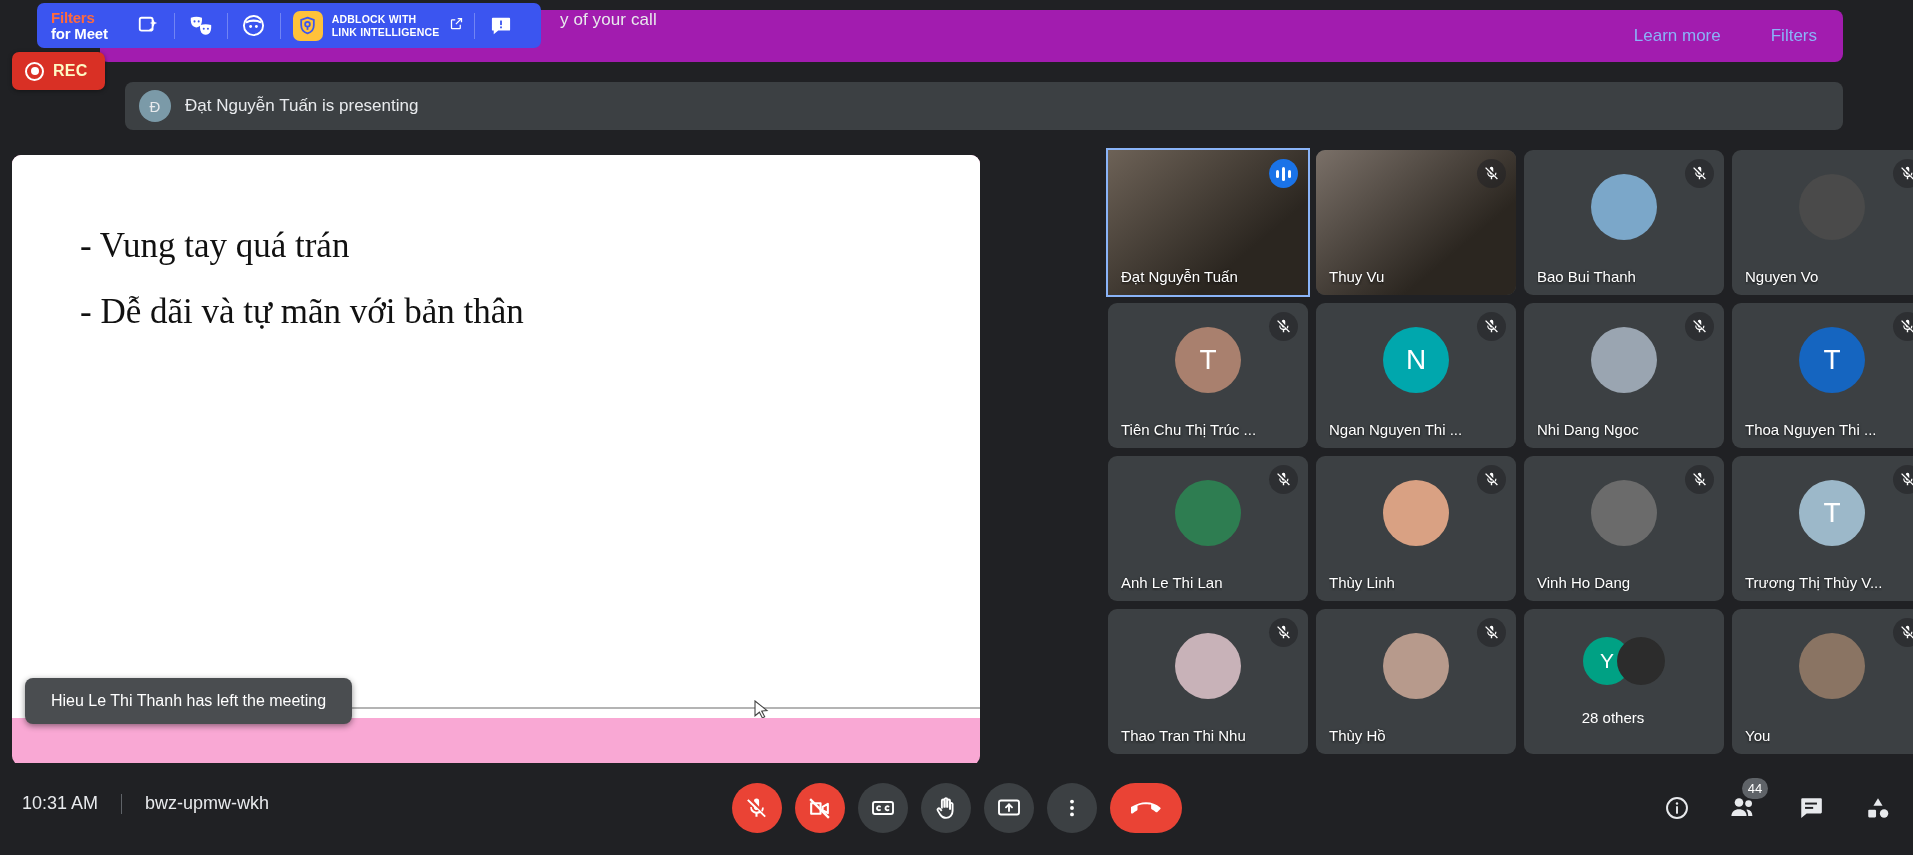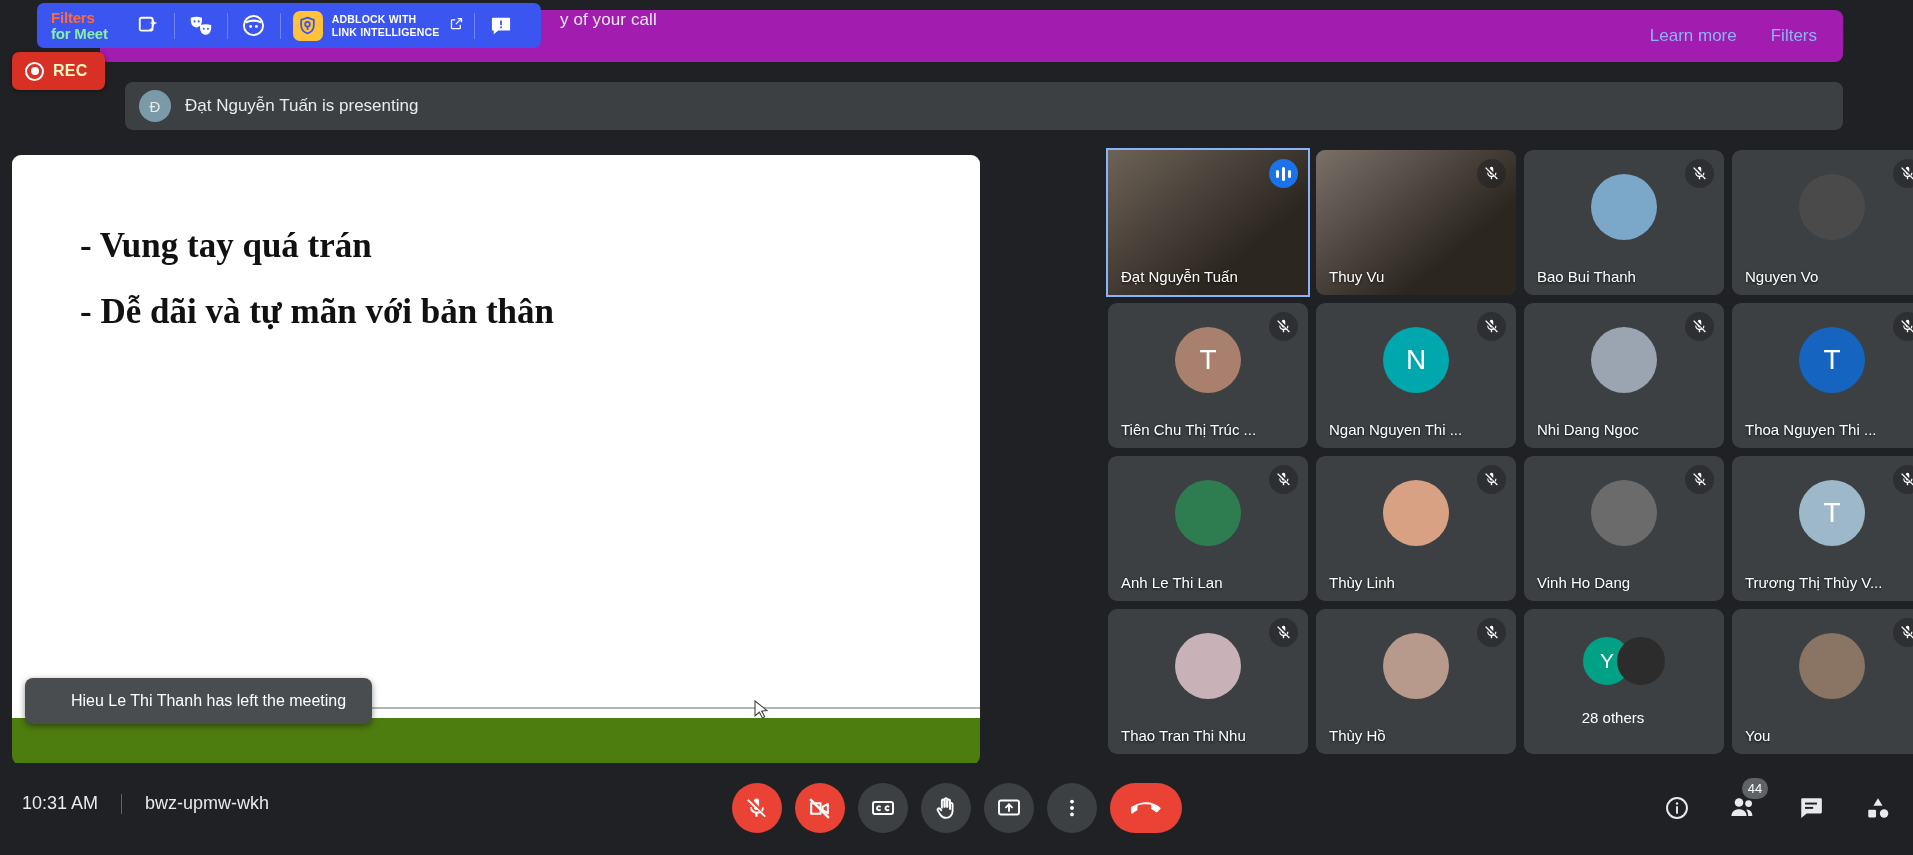--- a/index.html
+++ b/index.html
@@ -17,35 +17,35 @@
     display: flex; align-items: center; justify-content: space-between;
     padding: 0 40px 0 560px;
   }
   .banner-inner {
     position: absolute; left: 100px; top: 0; right: 70px; height: 52px;
     background: #a21caf; border-radius: 8px;
     display: flex; justify-content: space-between;
     padding: 0 26px 0 460px;
   }
   .banner-text { color: #e8eaed; font-size: 17px; letter-spacing: .1px; }
-  .banner-actions { display: flex; gap: 34px; align-items: center; }
+  .banner-actions { display: flex; gap: 50px; align-items: center; }
   .banner-link {
     color: #8ab4f8; font-size: 17px; font-weight: 500; cursor: pointer;
     white-space: nowrap;
   }
 
   
   .ext-bar {
     position: absolute; left: 37px; top: 3px; height: 45px;
     background: #3b55f0; border-radius: 7px;
     display: flex; align-items: center; padding: 0 14px; gap: 0px; z-index: 40;
   }
   .ext-brand { line-height: 1.04; padding-right: 14px; }
   .ext-brand .b1 { color: #ff6a3d; font-size: 15px; font-weight: bold; display: block; letter-spacing:-.2px;}
-  .ext-brand .b2 { color: #86efac; font-size: 15px; font-weight: bold; display: block; letter-spacing:-.2px;}
+  .ext-brand .b2 { color: #ffffff; font-size: 15px; font-weight: bold; display: block; letter-spacing:-.2px;}
   .ext-div { width: 1px; height: 26px; background: rgba(255,255,255,.28); }
   .ext-btn {
     width: 52px; height: 45px; display: flex; align-items: center;
     justify-content: center; cursor: pointer;
   }
   .ext-ad {
     display: flex; align-items: center; gap: 9px; padding: 0 10px 0 12px; cursor: pointer;
   }
   .ext-ad-ico {
     width: 30px; height: 30px; background: #ffc23a; border-radius: 7px;
@@ -75,21 +75,21 @@
   }
   .present-avatar {
     width: 32px; height: 32px; border-radius: 50%; background: #7b9aa8;
     color: #e8eaed; font-size: 15px; display: flex; align-items: center; justify-content: center;
   }
   .present-text { color: #e8eaed; font-size: 17px; font-weight: 500; }
 
   
   .stage {
     position: absolute; left: 12px; top: 155px; width: 968px; height: 610px;
-    background: #4d7c0f; border-radius: 9px; overflow: hidden; font-weight: bold;
+    background: #f9a8d4; border-radius: 9px; overflow: hidden;
   }
   .slide {
     position: absolute; left: 0; top: 0; width: 1078px; height: 563px;
     background: #ffffff; overflow: hidden;
   }
   .slide-body {
     position: absolute; left: 68px; top: 58px; right: 40px;
     font-family: "Liberation Serif", "DejaVu Serif", serif;
     color: #111; font-size: 35px; line-height: 1.88;
   }
@@ -101,21 +101,21 @@
   }
   .cursor { position: absolute; left: 742px; top: 545px; z-index: 12; }
 
   
   .toast {
     position: absolute; left: 25px; top: 678px; z-index: 25;
     background: #4a4d50; border-radius: 8px; height: 46px;
     display: flex; align-items: center; padding: 0 26px;
     box-shadow: 0 2px 6px rgba(0,0,0,.45);
   }
-  .toast-text { color: #fff; font-size: 16px; font-weight: 500; margin-left: 20px; }
+  .toast-text { color: #fff; font-size: 16px; font-weight: 500; }
 
   
   .grid {
     position: absolute; left: 1108px; top: 150px;
     display: grid; grid-template-columns: repeat(4, 200px);
     grid-auto-rows: 145px; gap: 8px 8px;
   }
   .tile {
     position: relative; background: #3c4043; border-radius: 9px; overflow: hidden;
   }

